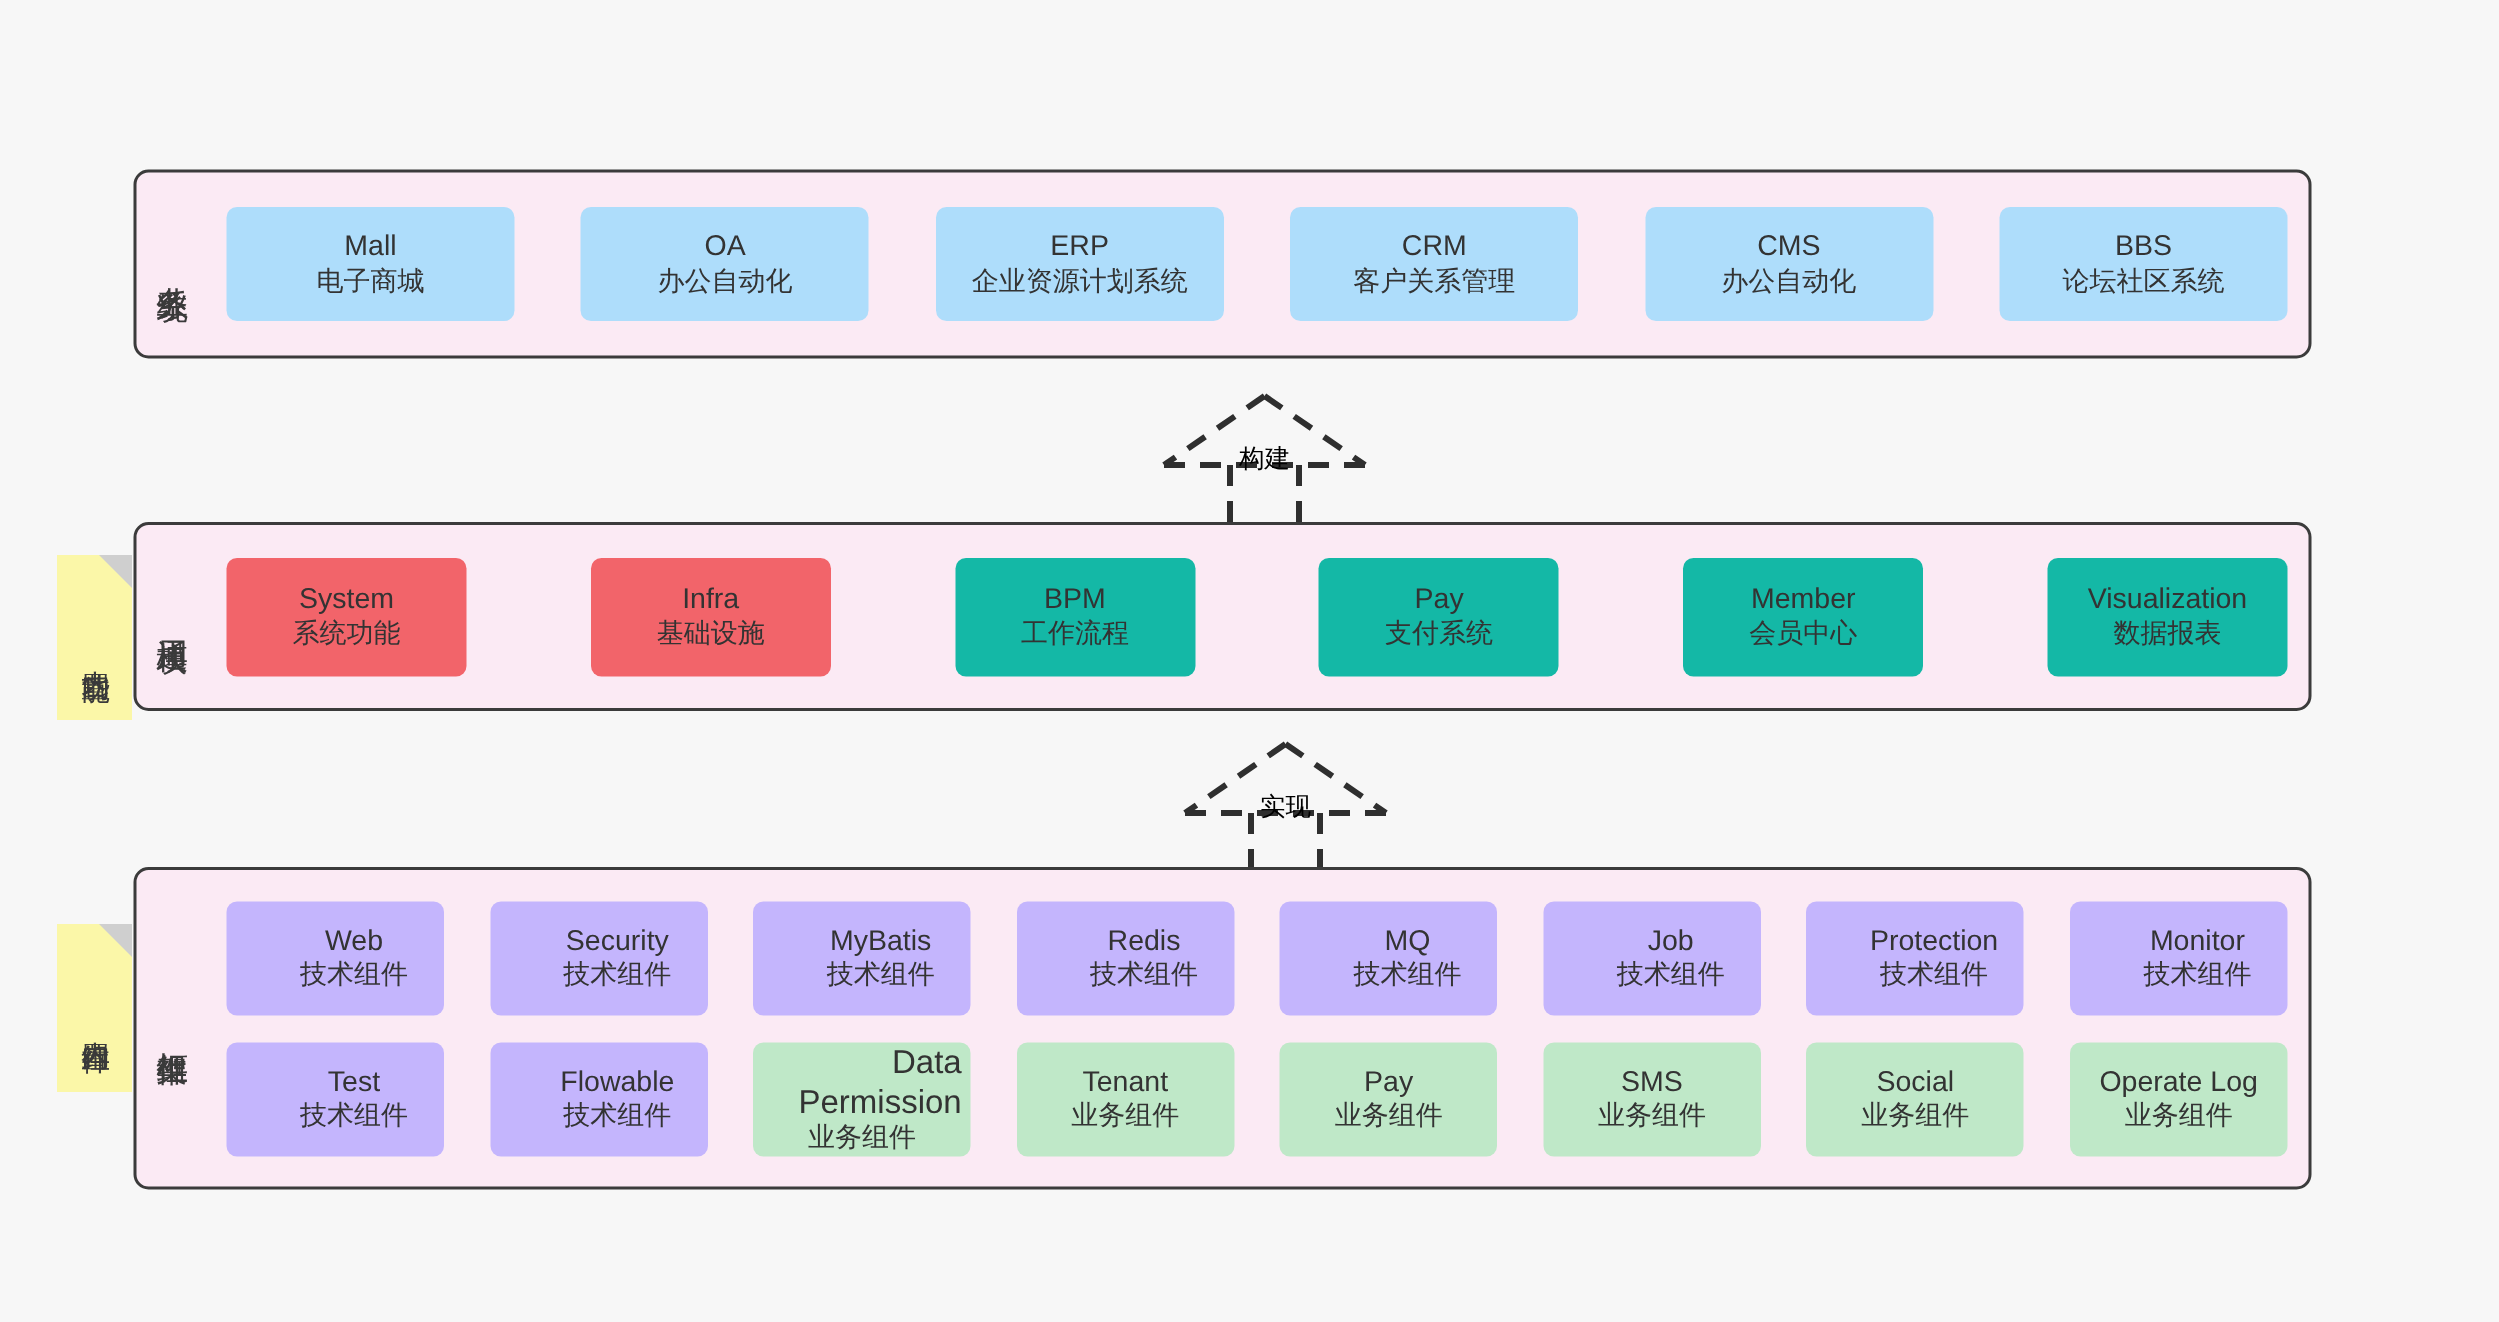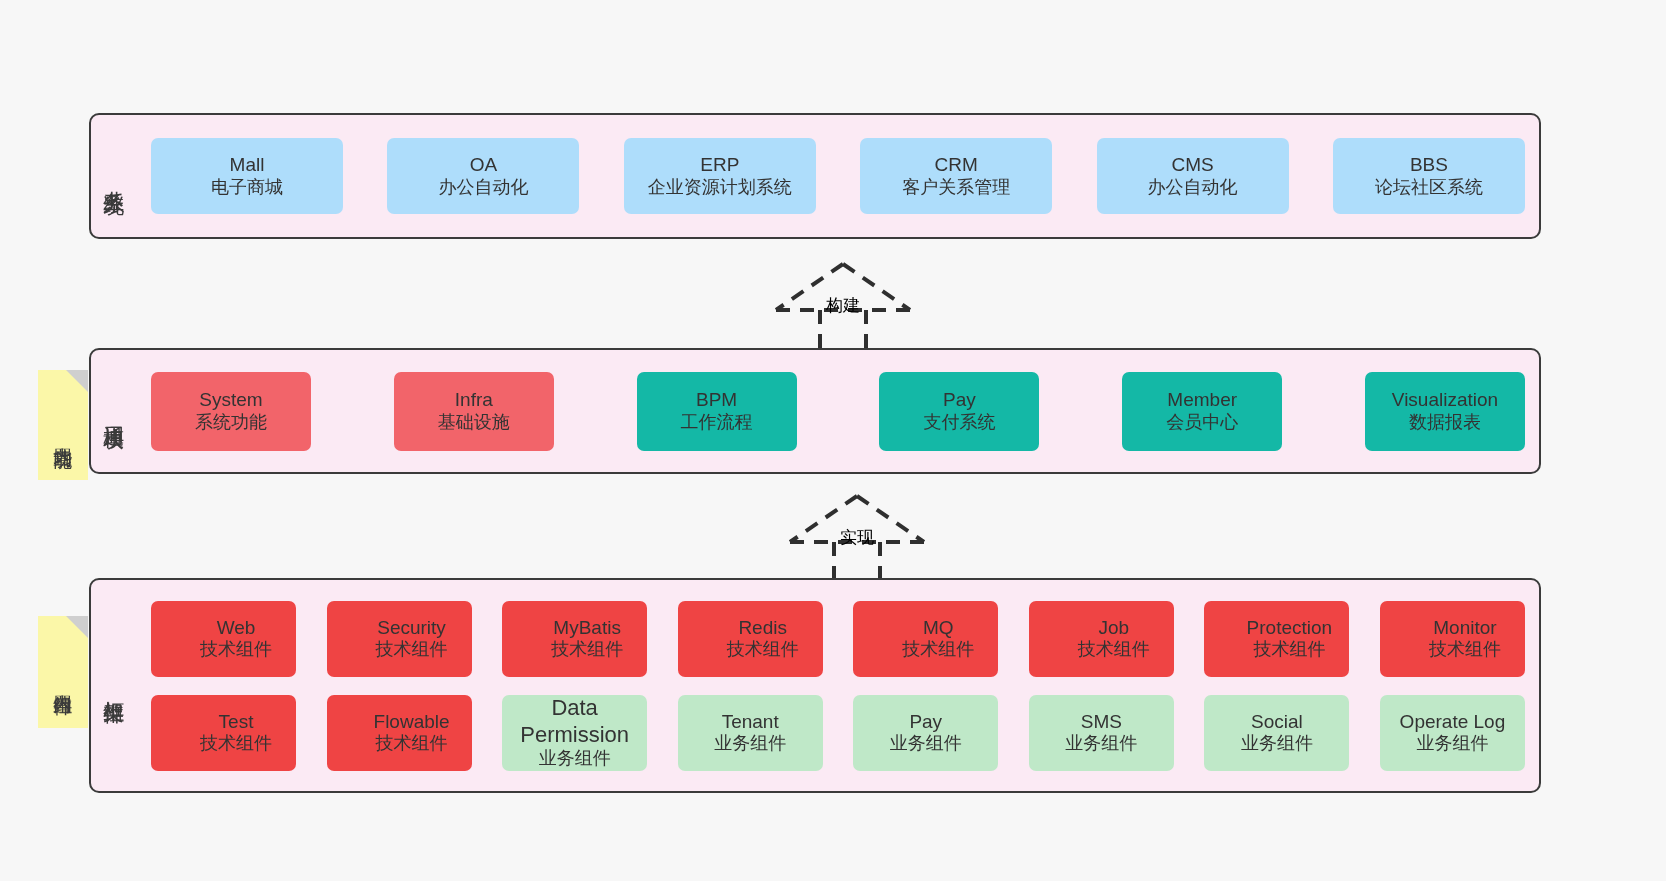--- a/index.html
+++ b/index.html
@@ -77,20 +77,21 @@
     align-items: center;
     justify-content: center;
     text-align: center;
     box-sizing: border-box;
     color: #333333;
     line-height: 1.22;
     padding: 4px 6px;
   }
   .node .en {
     font-size: 19px;
+    text-align: right;
   }
   .node .cn {
     font-size: 18px;
   }
 
   
   #layer-business {
     left: 89px;
     top: 113px;
     width: 1452px;
@@ -123,21 +124,21 @@
     left: 89px;
     top: 578px;
     width: 1452px;
     height: 215px;
   }
   #layer-framework .layer-title { align-self: center; }
   #layer-framework .node {
     width: 145px;
     height: 76px;
   }
-  .node.green-strong { background: #ef4444; padding-left: 31px; }
+  .node.green-strong { background: #c4b5fd; padding-left: 31px; }
   .node.green-soft   { background: #bfe8c8; }
   .node .en.small { font-size: 22px; }
 
   
   .note {
     position: absolute;
     background: #fbf7a8;
     width: 50px;
     box-sizing: border-box;
     display: flex;

